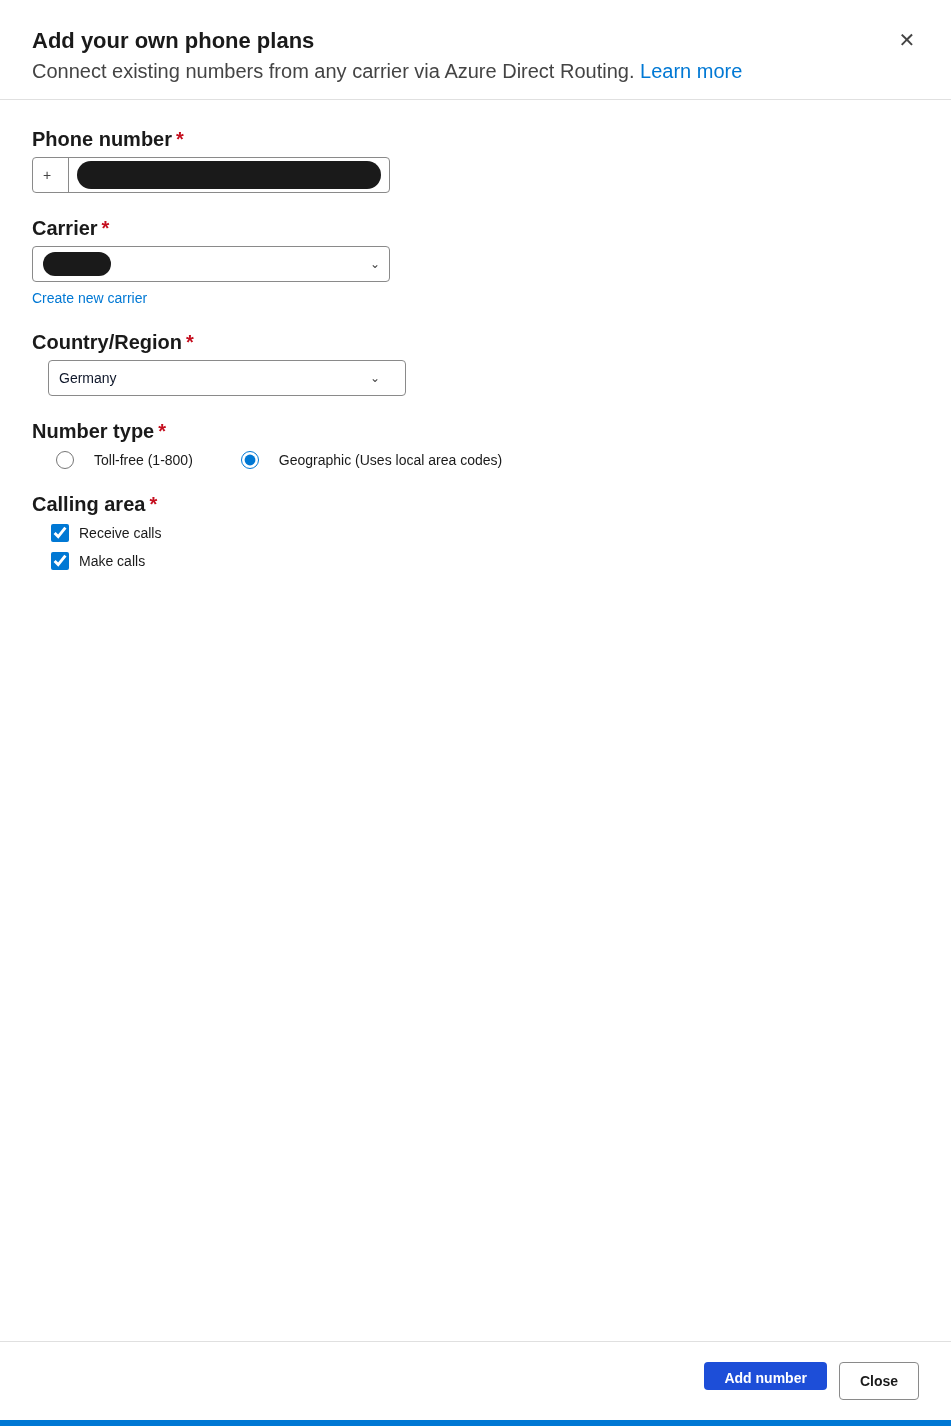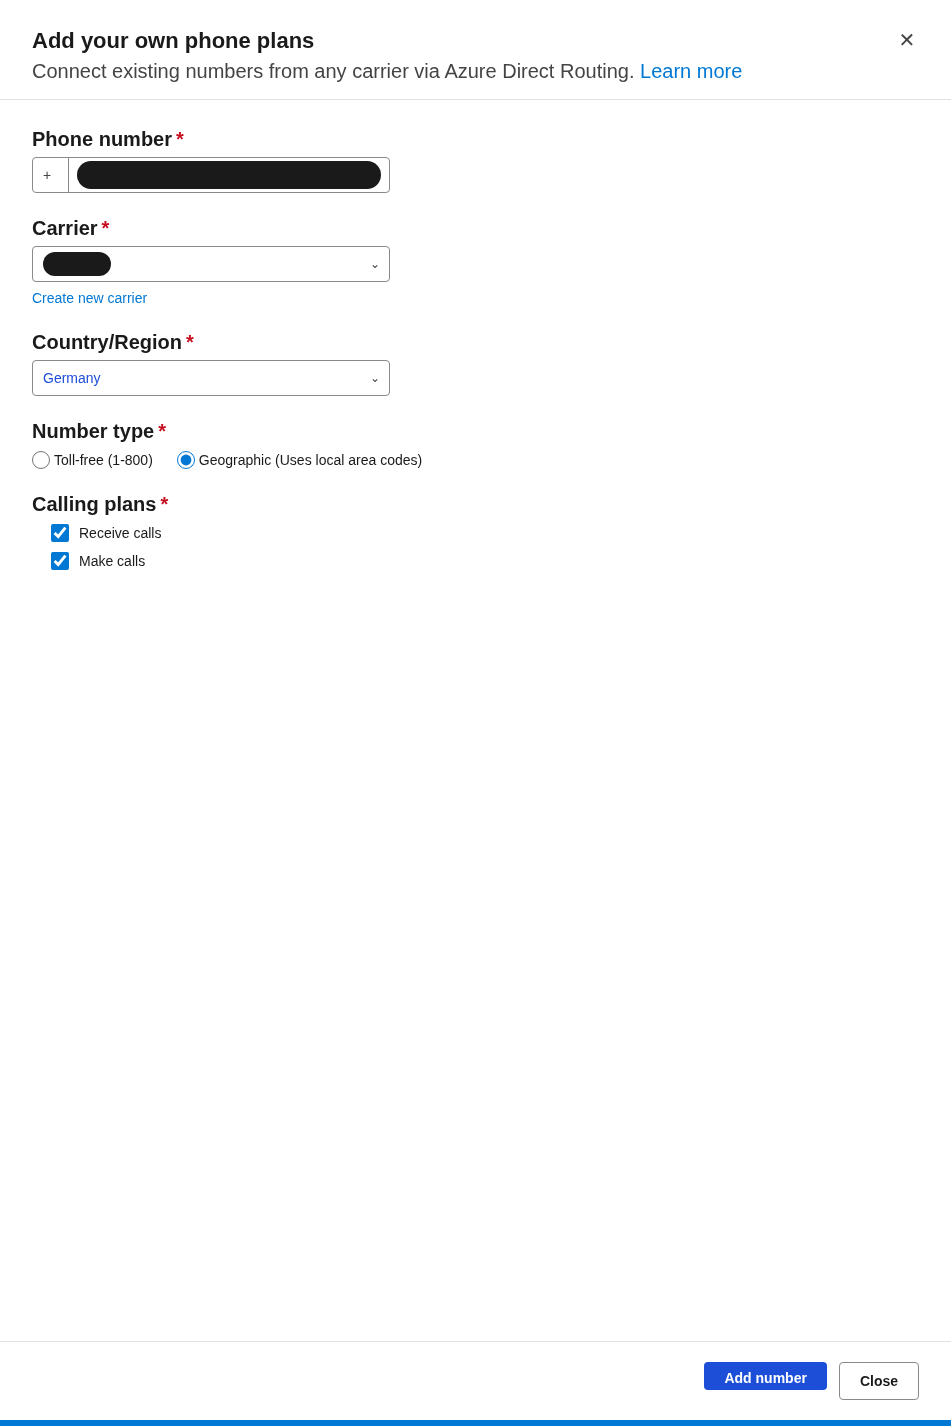--- a/index.html
+++ b/index.html
@@ -125,24 +125,25 @@
     }
 
     .select-field {
       width: 100%;
       height: 36px;
       border: 1px solid #8a8a8a;
       border-radius: 4px;
       background: #fff;
       padding: 0 36px 0 10px;
       font-size: 14px;
-      color: #1d4ed8;
+      color: #0f172a;
       appearance: none;
       cursor: pointer;
       outline: none;
+      margin-left: 16px;
     }
 
     .select-chevron {
       position: absolute;
       right: 10px;
       top: 50%;
       transform: translateY(-50%);
       pointer-events: none;
       color: #444;
       font-size: 12px;
@@ -183,24 +184,25 @@
     .radio-group {
       display: flex;
       gap: 24px;
       align-items: center;
       margin-top: 8px;
     }
 
     .radio-item {
       display: flex;
       align-items: center;
-      gap: 4px;
-      cursor: pointer;
-      font-size: 14px;
-      color: #1a1a1a;
+      gap: 20px;
+      cursor: pointer;
+      font-size: 14px;
+      color: #1a1a1a;
+      margin-left: 24px;
     }
 
     .radio-input {
       width: 18px;
       height: 18px;
       cursor: pointer;
       accent-color: #0078d4;
     }
 
     .checkbox-group {
@@ -331,21 +333,21 @@
         </label>
         <label class="radio-item">
           <input type="radio" class="radio-input" name="number_type" checked="" style="">
           <span>Geographic (Uses local area codes)</span>
         </label>
       </div>
     </div>
 
     <div class="form-group">
       <label class="form-label">
-        <span>Calling plans</span><span class="required-star">*</span>
+        <span>Calling area</span><span class="required-star">*</span>
       </label>
       <div class="checkbox-group">
         <label class="checkbox-item">
           <input type="checkbox" class="checkbox-input" checked="" style="">
           <span>Receive calls</span>
         </label>
         <label class="checkbox-item">
           <input type="checkbox" class="checkbox-input" checked="" style="">
           <span>Make calls</span>
         </label>

